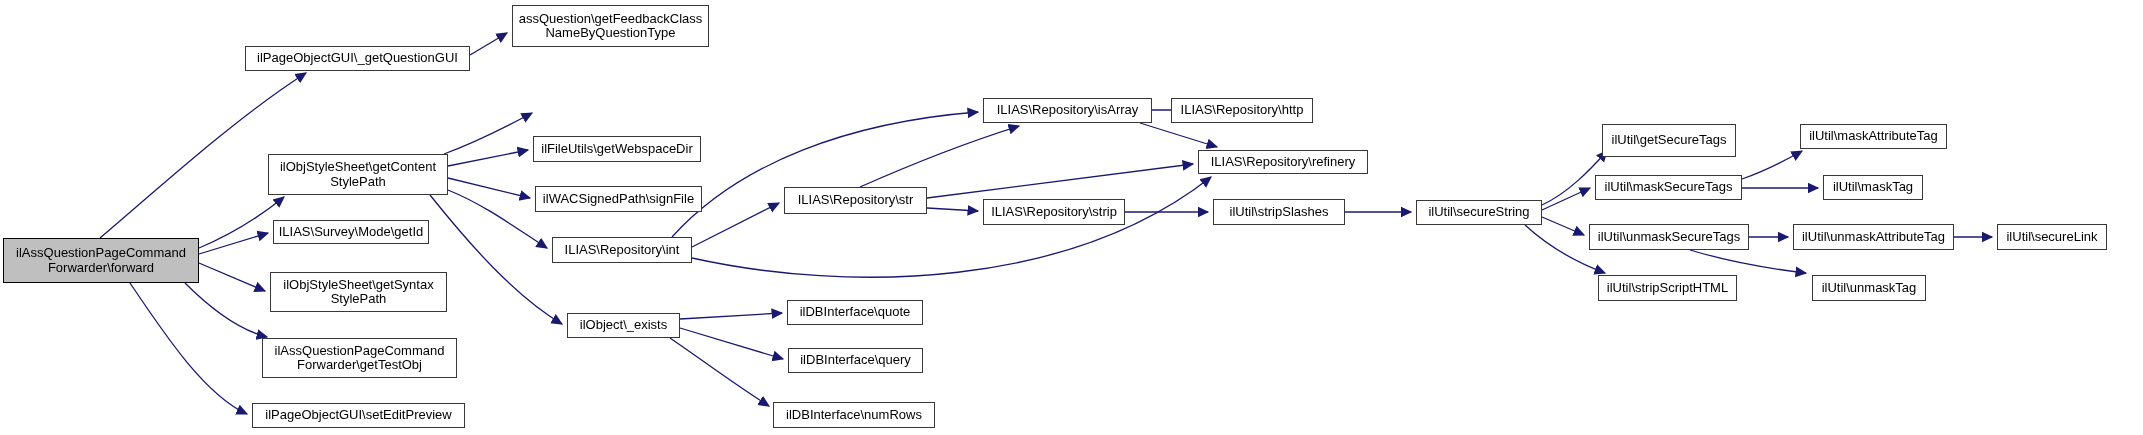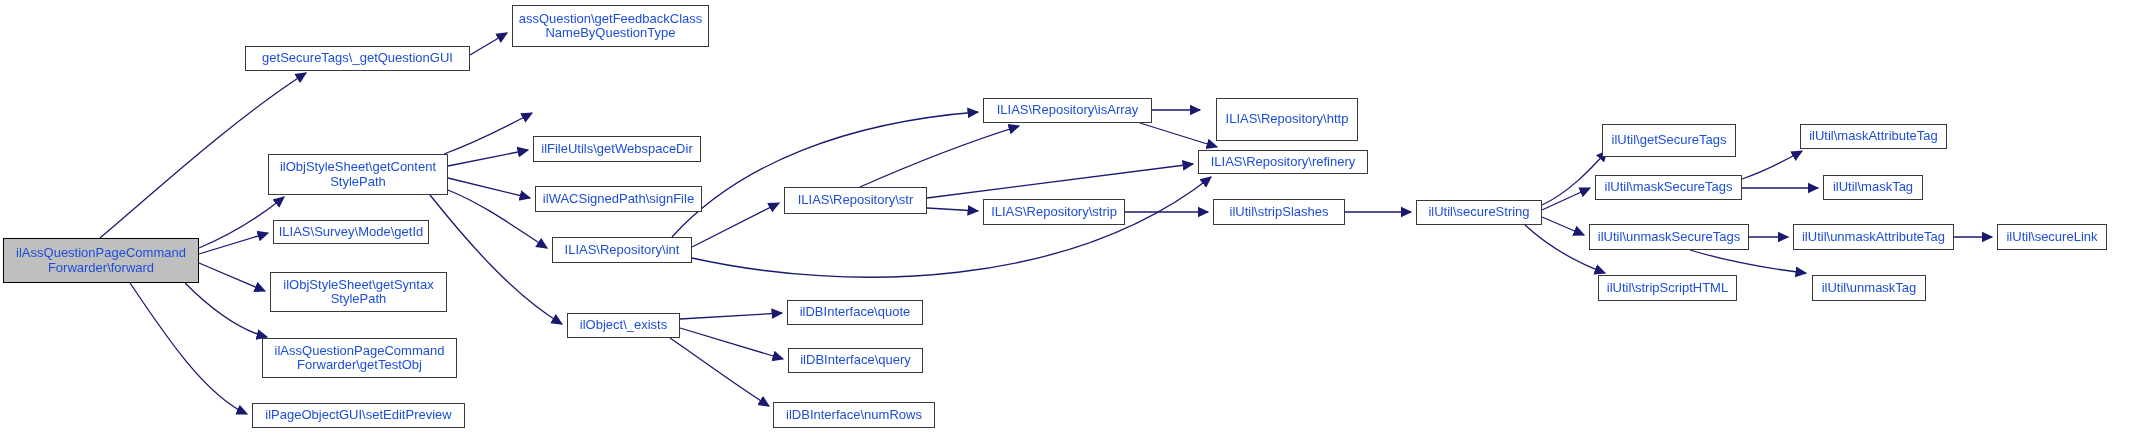--- a/index.html
+++ b/index.html
@@ -26,21 +26,21 @@
     position: absolute;
     box-sizing: border-box;
     background: #ffffff;
     border: 1px solid #383838;
     display: flex;
     align-items: center;
     justify-content: center;
     text-align: center;
     font-size: 13px;
     line-height: 14.5px;
-    color: #1d4ed8;
+    color: #000000;
     white-space: pre-line;
     cursor: pointer;
   }
   .node.root {
     background: #bfbfbf;
     border: 1px solid #000000;
     cursor: default;
   }
   .node span { display: block; white-space: pre-line; }
 </style>
@@ -86,42 +86,42 @@
     <path class="edge" d="M 1749 237 L 1788 237" marker-end="url(#arrow)"></path>
     <path class="edge" d="M 1690 250 C 1730 262 1772 269 1806 273" marker-end="url(#arrow)"></path>
     <path class="edge" d="M 1954 237 L 1992 237" marker-end="url(#arrow)"></path>
     <path class="edge" d="M 680 319 L 782 313" marker-end="url(#arrow)"></path>
     <path class="edge" d="M 680 328 L 783 359" marker-end="url(#arrow)"></path>
     <path class="edge" d="M 670 338 C 705 362 737 386 769 406" marker-end="url(#arrow)"></path>
   </svg>
 
   <div class="node root" style="left:3px;top:238px;width:196px;height:45px"><span>ilAssQuestionPageCommand
 Forwarder\forward</span></div>
-  <div class="node" style="left:245px;top:46px;width:225px;height:25px"><span>getSecureTags\_getQuestionGUI</span></div>
+  <div class="node" style="left:245px;top:46px;width:225px;height:25px"><span>ilPageObjectGUI\_getQuestionGUI</span></div>
   <div class="node" style="left:512px;top:5px;width:197px;height:42px"><span>assQuestion\getFeedbackClass
 NameByQuestionType</span></div>
   <div class="node" style="left:533px;top:136px;width:168px;height:26px"><span>ilFileUtils\getWebspaceDir</span></div>
   <div class="node" style="left:535px;top:186px;width:167px;height:26px"><span>ilWACSignedPath\signFile</span></div>
   <div class="node" style="left:268px;top:154px;width:180px;height:41px"><span>ilObjStyleSheet\getContent
 StylePath</span></div>
   <div class="node" style="left:273px;top:220px;width:156px;height:24px"><span>ILIAS\Survey\Mode\getId</span></div>
   <div class="node" style="left:270px;top:272px;width:177px;height:40px"><span>ilObjStyleSheet\getSyntax
 StylePath</span></div>
   <div class="node" style="left:262px;top:338px;width:195px;height:40px"><span>ilAssQuestionPageCommand
 Forwarder\getTestObj</span></div>
   <div class="node" style="left:252px;top:403px;width:213px;height:25px"><span>ilPageObjectGUI\setEditPreview</span></div>
   <div class="node" style="left:552px;top:237px;width:140px;height:26px"><span>ILIAS\Repository\int</span></div>
   <div class="node" style="left:567px;top:313px;width:113px;height:25px"><span>ilObject\_exists</span></div>
   <div class="node" style="left:787px;top:300px;width:136px;height:25px"><span>ilDBInterface\quote</span></div>
   <div class="node" style="left:788px;top:348px;width:135px;height:25px"><span>ilDBInterface\query</span></div>
   <div class="node" style="left:773px;top:402px;width:162px;height:26px"><span>ilDBInterface\numRows</span></div>
   <div class="node" style="left:784px;top:187px;width:143px;height:27px"><span>ILIAS\Repository\str</span></div>
   <div class="node" style="left:983px;top:98px;width:169px;height:25px"><span>ILIAS\Repository\isArray</span></div>
   <div class="node" style="left:983px;top:199px;width:142px;height:26px"><span>ILIAS\Repository\strip</span></div>
-  <div class="node" style="left:1216px;top:98px;width:142px;height:43px"><span>ILIAS\Repository\http</span></div>
+  <div class="node" style="left:1171px;top:98px;width:142px;height:25px"><span>ILIAS\Repository\http</span></div>
   <div class="node" style="left:1198px;top:150px;width:170px;height:24px"><span>ILIAS\Repository\refinery</span></div>
   <div class="node" style="left:1213px;top:199px;width:132px;height:26px"><span>ilUtil\stripSlashes</span></div>
   <div class="node" style="left:1416px;top:200px;width:126px;height:25px"><span>ilUtil\secureString</span></div>
   <div class="node" style="left:1602px;top:124px;width:134px;height:33px"><span>ilUtil\getSecureTags</span></div>
   <div class="node" style="left:1595px;top:175px;width:147px;height:25px"><span>ilUtil\maskSecureTags</span></div>
   <div class="node" style="left:1589px;top:224px;width:160px;height:26px"><span>ilUtil\unmaskSecureTags</span></div>
   <div class="node" style="left:1598px;top:275px;width:139px;height:26px"><span>ilUtil\stripScriptHTML</span></div>
   <div class="node" style="left:1800px;top:124px;width:147px;height:25px"><span>ilUtil\maskAttributeTag</span></div>
   <div class="node" style="left:1823px;top:175px;width:100px;height:25px"><span>ilUtil\maskTag</span></div>
   <div class="node" style="left:1793px;top:224px;width:161px;height:26px"><span>ilUtil\unmaskAttributeTag</span></div>

